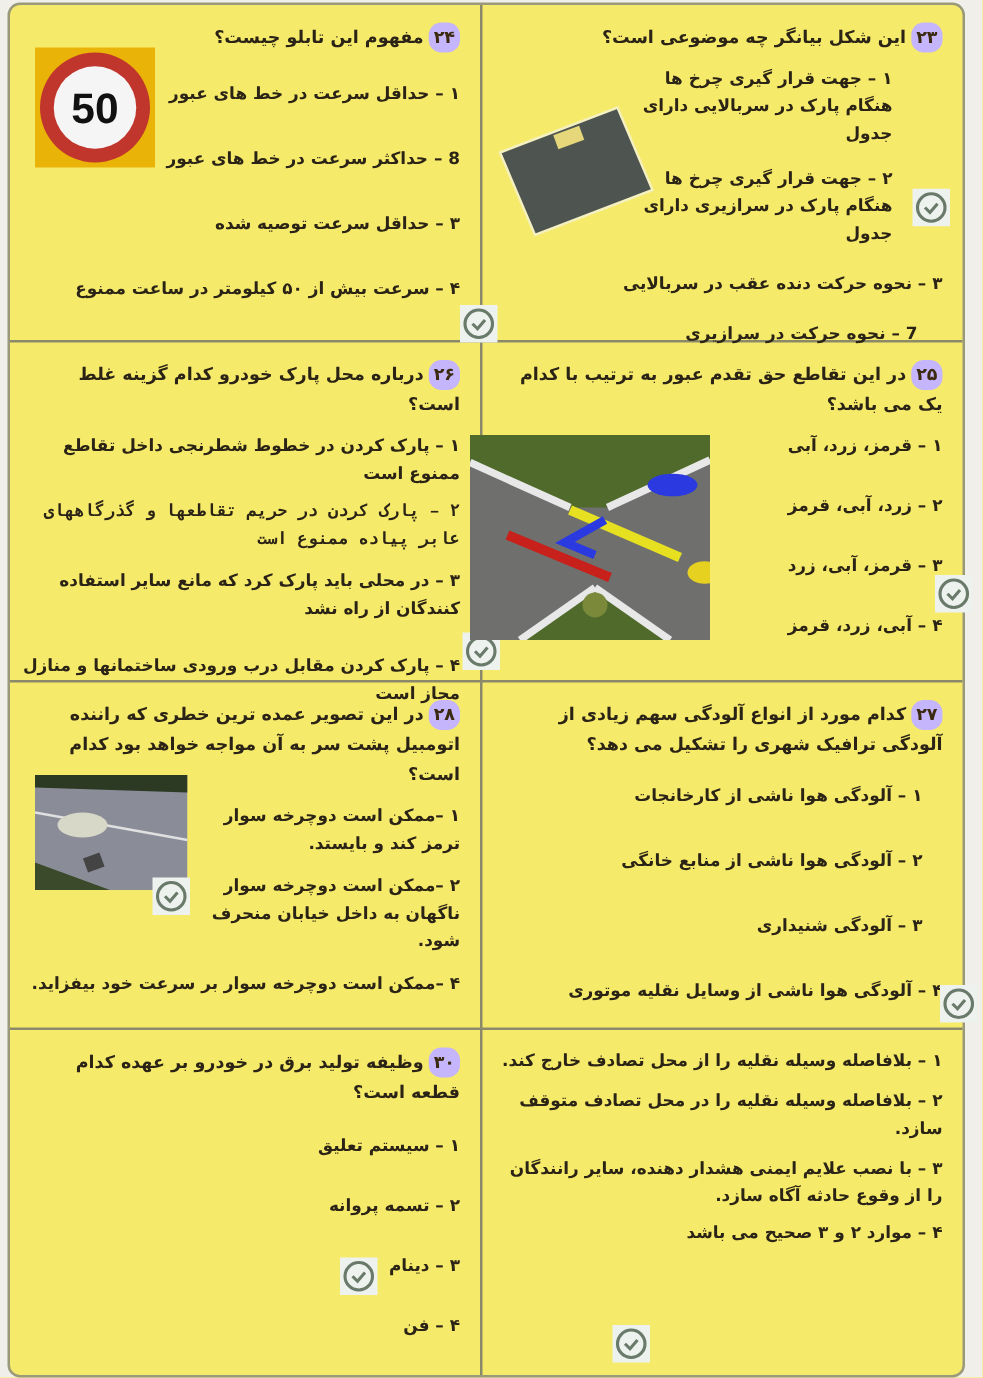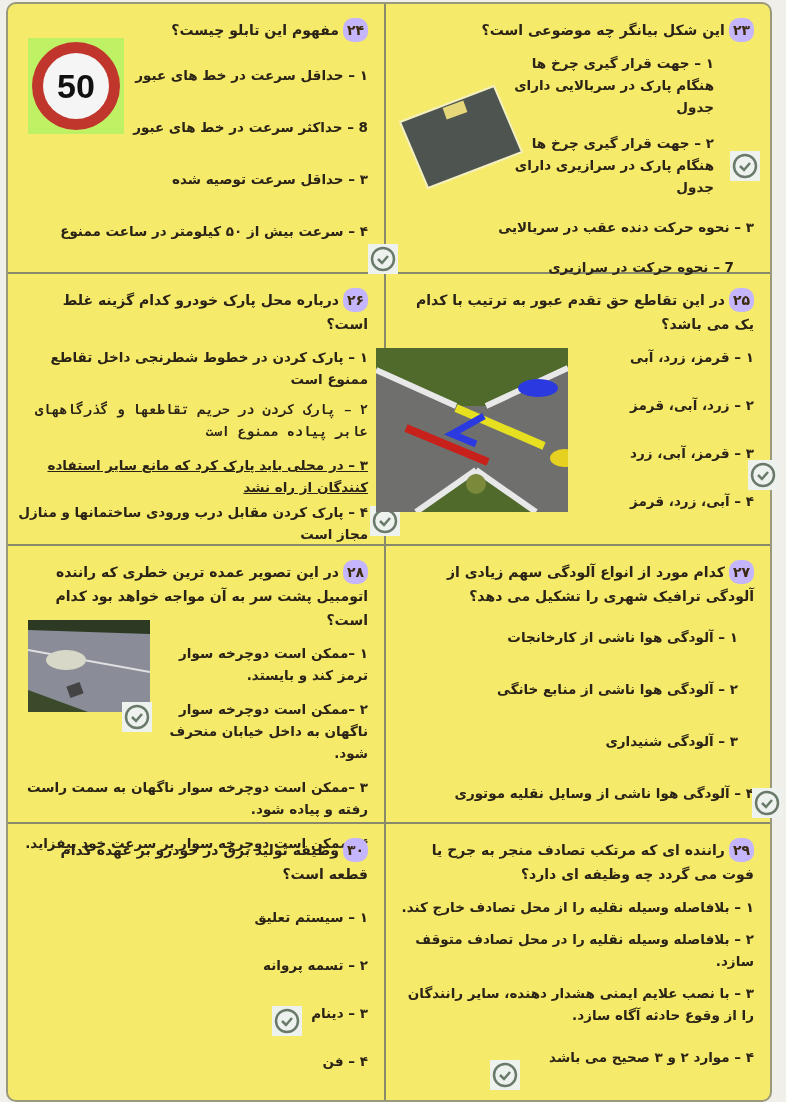--- a/index.html
+++ b/index.html
@@ -62,21 +62,21 @@
       </svg>
   </div>
 
   <div class="cell" style="left:0; top:0; width:376px; height:268px;">
     <div class="q-title"><span class="q-num">۲۴</span><span>مفهوم این تابلو چیست؟</span></div>
     <div class="opt" style="margin-bottom:30px; margin-top:22px;">۱ – حداقل سرعت در خط های عبور</div>
     <div class="opt" style="margin-bottom:30px;">8 – حداکثر سرعت در خط های عبور</div>
     <div class="opt" style="margin-bottom:30px;">۳ – حداقل سرعت توصیه شده</div>
     <div class="opt">۴ – سرعت بیش از ۵۰ کیلومتر در ساعت ممنوع</div>
   </div>
-  <div class="img" style="left:20px; top:34px; width:96px; height:96px; background:#bef264;">
+  <div class="img" style="left:20px; top:34px; width:96px; height:96px; background:#eab308;">
     <svg width="96" height="96" viewBox="0 0 96 96">
       <circle cx="48" cy="48" r="44" fill="#c0362c"></circle>
       <circle cx="48" cy="48" r="33" fill="#f5f5f5"></circle>
       <text x="48" y="60" text-anchor="middle" font-family="Liberation Sans, sans-serif" font-size="34" font-weight="bold" fill="#111">50</text>
     </svg>
   </div>
   <div class="check" style="left:360px; top:240px;">
     <svg viewBox="0 0 26 26">
         <circle cx="13" cy="13" r="11" fill="none" stroke="#6a7a6a" stroke-width="2.5"></circle>
         <polyline points="8,13 12,17 18,10" fill="none" stroke="#6a7a6a" stroke-width="2.5"></polyline>
@@ -94,21 +94,21 @@
     <svg viewBox="0 0 26 26">
         <circle cx="13" cy="13" r="11" fill="none" stroke="#6a7a6a" stroke-width="2.5"></circle>
         <polyline points="8,13 12,17 18,10" fill="none" stroke="#6a7a6a" stroke-width="2.5"></polyline>
       </svg>
   </div>
 
   <div class="cell" style="left:0; top:270px; width:376px; height:270px; padding-left:10px;">
     <div class="q-title"><span class="q-num">۲۶</span><span>درباره محل پارک خودرو کدام گزینه غلط است؟</span></div>
     <div class="opt" style="margin-bottom:10px;">۱ – پارک کردن در خطوط شطرنجی داخل تقاطع ممنوع است</div>
     <div class="opt" style="margin-bottom:10px;font-family:Liberation Mono, monospace;">۲ – پارک کردن در حریم تقاطعها و گذرگاههای عابر پیاده ممنوع است</div>
-    <div class="opt" style="margin-bottom:3px;text-decoration:underline;">۳ – در محلی باید پارک کرد که مانع سایر استفاده کنندگان از راه نشد</div>
+    <div class="opt" style="margin-bottom:24px;">۳ – در محلی باید پارک کرد که مانع سایر استفاده کنندگان از راه نشد</div>
     <div class="opt">۴ – پارک کردن مقابل درب ورودی ساختمانها و منازل مجاز است</div>
   </div>
   <div class="check" style="left:362px; top:502px;">
     <svg viewBox="0 0 26 26">
         <circle cx="13" cy="13" r="11" fill="none" stroke="#6a7a6a" stroke-width="2.5"></circle>
         <polyline points="8,13 12,17 18,10" fill="none" stroke="#6a7a6a" stroke-width="2.5"></polyline>
       </svg>
   </div>
   <div class="img" style="left:368px; top:344px; width:192px; height:164px; background:#7a7a78;">
     <svg width="192" height="164" viewBox="0 0 192 164">
@@ -139,45 +139,43 @@
     <svg viewBox="0 0 26 26">
         <circle cx="13" cy="13" r="11" fill="none" stroke="#6a7a6a" stroke-width="2.5"></circle>
         <polyline points="8,13 12,17 18,10" fill="none" stroke="#6a7a6a" stroke-width="2.5"></polyline>
       </svg>
   </div>
 
   <div class="cell" style="left:0; top:542px; width:376px; height:276px;">
     <div class="q-title"><span class="q-num">۲۸</span><span>در این تصویر عمده ترین خطری که راننده اتومبیل پشت سر به آن مواجه خواهد بود کدام است؟</span></div>
     <div class="opt" style="margin-right:0; width:210px; margin-bottom:12px;">۱ –ممکن است دوچرخه سوار ترمز کند و بایستد.</div>
     <div class="opt" style="width:210px; margin-bottom:12px;">۲ –ممکن است دوچرخه سوار ناگهان به داخل خیابان منحرف شود.</div>
-    <div class="opt" style="margin-bottom:12px;">۳ –ممکن است دوچرخه سوار ناگهان به سمت راست رفته و پیاده شود.</div>
     <div class="opt">۴ –ممکن است دوچرخه سوار بر سرعت خود بیفزاید.</div>
   </div>
   <div class="img" style="left:20px; top:616px; width:122px; height:92px;">
     <svg width="122" height="92" viewBox="0 0 122 92">
       <rect width="122" height="92" fill="#8a8c98"></rect>
       <polygon points="0,0 122,0 122,14 0,10" fill="#2c3a24"></polygon>
       <polygon points="0,70 60,92 0,92" fill="#3a4a2a"></polygon>
       <line x1="0" y1="30" x2="122" y2="52" stroke="#e0e0e0" stroke-width="2"></line>
       <ellipse cx="38" cy="40" rx="20" ry="10" fill="#d8d8c8"></ellipse>
       <rect x="40" y="64" width="14" height="12" fill="#444" transform="rotate(-20 47 70)"></rect>
     </svg>
   </div>
   <div class="check" style="left:114px; top:698px;">
     <svg viewBox="0 0 26 26">
         <circle cx="13" cy="13" r="11" fill="none" stroke="#6a7a6a" stroke-width="2.5"></circle>
         <polyline points="8,13 12,17 18,10" fill="none" stroke="#6a7a6a" stroke-width="2.5"></polyline>
       </svg>
   </div>
 
   <div class="cell" style="left:378px; top:820px; width:384px; height:276px;">
-    <div class="q-title"><span class="q-num">۲۹</span><span>راننده ای که مرتکب تصادف منجر به جرح یا فوت می گردد چه وظیفه ای دارد؟</span></div>
     <div class="opt" style="margin-bottom:10px;">۱ – بلافاصله وسیله نقلیه را از محل تصادف خارج کند.</div>
     <div class="opt" style="margin-bottom:10px;">۲ – بلافاصله وسیله نقلیه را در محل تصادف متوقف سازد.</div>
-    <div class="opt" style="margin-bottom:20px;">۳ – با نصب علایم ایمنی هشدار دهنده، سایر رانندگان را از وقوع حادثه آگاه سازد.</div>
+    <div class="opt" style="margin-bottom:7px;">۳ – با نصب علایم ایمنی هشدار دهنده، سایر رانندگان را از وقوع حادثه آگاه سازد.</div>
     <div class="opt">۴ – موارد ۲ و ۳ صحیح می باشد</div>
   </div>
   <div class="check" style="left:482px; top:1056px;">
     <svg viewBox="0 0 26 26">
         <circle cx="13" cy="13" r="11" fill="none" stroke="#6a7a6a" stroke-width="2.5"></circle>
         <polyline points="8,13 12,17 18,10" fill="none" stroke="#6a7a6a" stroke-width="2.5"></polyline>
       </svg>
   </div>
 
   <div class="cell" style="left:0; top:820px; width:376px; height:276px;">

